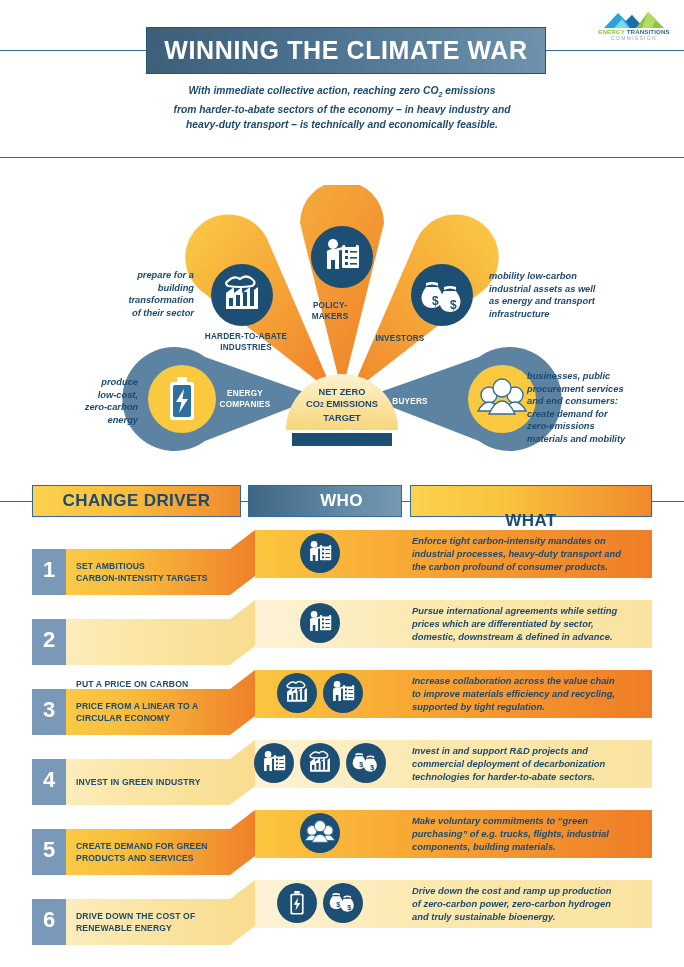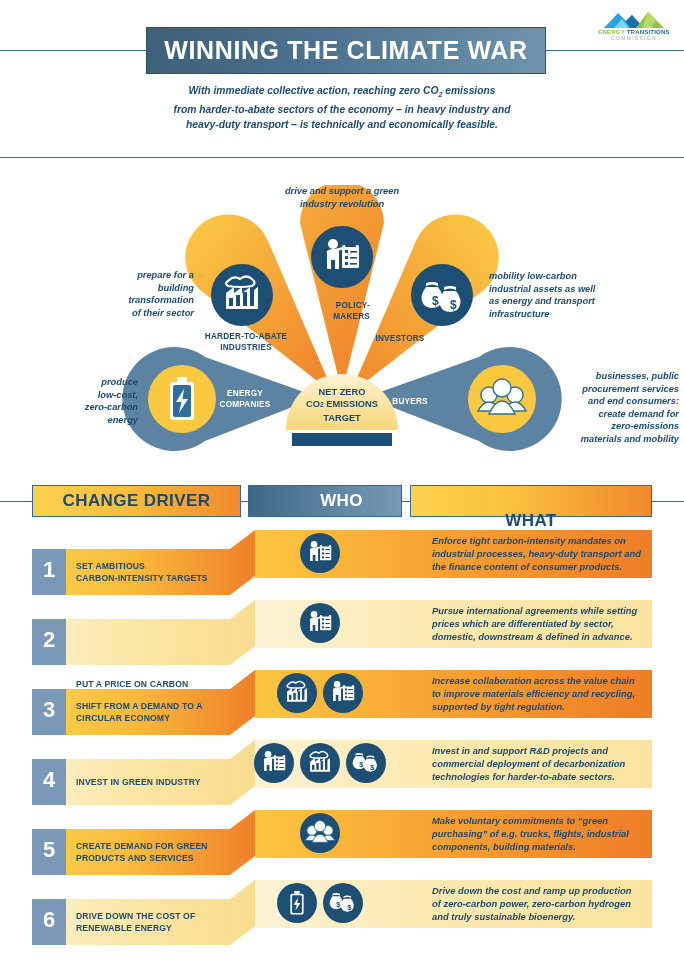--- a/index.html
+++ b/index.html
@@ -53,26 +53,26 @@
   
   .wheel { position:absolute; left:0; top:185px; width:684px; height:285px; }
   .wheel svg { position:absolute; left:0; top:0; }
 
   .note { position:absolute; font-style:italic; font-weight:bold;
     font-size:9.3px; line-height:12.6px; color:#1c4a70; }
   .note-ind { left:66px; top:269px; width:128px; text-align:right; }
   .note-pol { left:232px; top:185px; width:220px; text-align:center; }
   .note-inv { left:489px; top:270px; width:170px; text-align:left; }
   .note-eng { left:52px; top:376px; width:86px; text-align:right; }
-  .note-buy { left:527px; top:370px; width:152px; text-align:right; }
+  .note-buy { left:527px; top:370px; width:152px; text-align:left; }
 
   .petal-label { position:absolute; font-size:8.2px; font-weight:bold;
     color:#1c4a70; letter-spacing:.2px; text-align:center; line-height:11px; }
   .lbl-ind { left:186px; top:331px; width:120px; }
-  .lbl-pol { left:290px; top:300px; width:80px;text-align:right; }
+  .lbl-pol { left:290px; top:300px; width:80px; }
   .lbl-inv { left:358px; top:333px; width:84px; }
   .lbl-eng { left:208px; top:388px; width:74px; color:#ffffff; }
   .lbl-buy { left:380px; top:396px; width:60px; color:#ffffff; }
 
   .hub-text { position:absolute; left:282px; top:386px; width:120px;
     text-align:center; font-size:9.3px; font-weight:bold; line-height:12.4px; color:#1c4a70; }
   .hub-text sub { font-size:6.6px; vertical-align:baseline; }
 
   
   .th-rule { position:absolute; left:0; top:501px; width:684px; height:1px; background:#2e6b96; }
@@ -91,21 +91,21 @@
 
   
   .row { position:absolute; left:0; width:684px; height:118px; }
   .row svg { position:absolute; left:0; top:0; }
 
   .num { position:absolute; width:34px; text-align:center;
     font-size:22px; font-weight:bold; color:#ffffff; }
   .driver-label { position:absolute; font-size:8.6px; font-weight:bold;
     color:#1c4a70; line-height:12px; letter-spacing:.15px; }
   .what-text { position:absolute; font-style:italic; font-weight:bold;
-    font-size:9.4px; line-height:13.2px; color:#1c4a70;margin-left:20px; }
+    font-size:9.4px; line-height:13.2px; color:#1c4a70; }
 </style>
 </head>
 <body>
 
 <div class="page">
 
   <div class="logo">
     <svg width="76" height="22" viewBox="0 0 76 22">
       <path d="M8 20 L22 5 L30 13 L36 7 L44 20 Z" fill="#29a3dc"></path>
       <path d="M30 13 L36 7 L48 20 L34 20 Z" fill="#1b6fa8"></path>
@@ -224,24 +224,20 @@
         <circle cx="-13" cy="-4" r="8" fill="#ffffff" stroke="#2f6f9e" stroke-width="1.4"></circle>
         <path d="M-24 12 q5 -9 11 -9 q6 0 11 9 Z" fill="#ffffff" stroke="#2f6f9e" stroke-width="1.4"></path>
         <circle cx="13" cy="-4" r="8" fill="#ffffff" stroke="#2f6f9e" stroke-width="1.4"></circle>
         <path d="M2 12 q5 -9 11 -9 q6 0 11 9 Z" fill="#ffffff" stroke="#2f6f9e" stroke-width="1.4"></path>
         <circle cx="0" cy="-11" r="9" fill="#ffffff" stroke="#2f6f9e" stroke-width="1.4"></circle>
         <path d="M-13 15 q6 -13 13 -13 q7 0 13 13 Z" fill="#ffffff" stroke="#2f6f9e" stroke-width="1.4"></path>
       </g>
     </svg>
   </div>
 
-  <div class="note note-pol">
-    <span>drive and support a green</span><br>
-    <span>industry revolution</span>
-  </div>
   <div class="note note-ind">
     <span>prepare for a</span><br>
     <span>building</span><br>
     <span>transformation</span><br>
     <span>of their sector</span>
   </div>
   <div class="note note-inv">
     <span>mobility low-carbon</span><br>
     <span>industrial assets as well</span><br>
     <span>as energy and transport</span><br>
@@ -332,21 +328,21 @@
       <rect x="3" y="5" width="3" height="3" fill="#1d4e73"></rect>
               <rect x="8" y="6" width="7" height="1.6" fill="#1d4e73"></rect>
     </g>
           </g>
    </svg>
    <div class="num" style="left:32px; top:29px;">1</div>
    <div class="driver-label" style="left:76px; top:32px; width:150px;">
      <span>SET AMBITIOUS</span><br><span>CARBON-INTENSITY TARGETS</span>
    </div>
    <div class="what-text" style="left:412px; top:6px; width:246px;">
-     <span>Enforce tight carbon-intensity mandates on</span><br><span>industrial processes, heavy-duty transport and</span><br><span>the finance content of consumer products.</span>
+     <span>Enforce tight carbon-intensity mandates on</span><br><span>industrial processes, heavy-duty transport and</span><br><span>the carbon profound of consumer products.</span>
    </div>
       </div>
       <div class="row" style="top: 598px;">
    <svg width="684" height="118" viewBox="0 0 684 118">
      <defs>
        <linearGradient id="d1" x1="0" y1="0" x2="1" y2="0">
          <stop offset="0%" stop-color="#fdf0c9"></stop>
               <stop offset="45%" stop-color="#fbe6a6"></stop>
               <stop offset="100%" stop-color="#f9dc8e"></stop>
        </linearGradient>
@@ -428,21 +424,21 @@
               <rect x="8" y="-6" width="7" height="1.6" fill="#1d4e73"></rect>
       <rect x="3" y="-1" width="3" height="3" fill="#1d4e73"></rect>
               <rect x="8" y="0" width="7" height="1.6" fill="#1d4e73"></rect>
       <rect x="3" y="5" width="3" height="3" fill="#1d4e73"></rect>
               <rect x="8" y="6" width="7" height="1.6" fill="#1d4e73"></rect>
     </g>
           </g>
    </svg>
    <div class="num" style="left:32px; top:29px;">3</div>
    <div class="driver-label" style="left:76px; top:32px; width:150px;">
-     <span>SHIFT FROM A DEMAND TO A</span><br><span>CIRCULAR ECONOMY</span>
+     <span>PRICE FROM A LINEAR TO A</span><br><span>CIRCULAR ECONOMY</span>
    </div>
    <div class="what-text" style="left:412px; top:6px; width:246px;">
      <span>Increase collaboration across the value chain</span><br><span>to improve materials efficiency and recycling,</span><br><span>supported by tight regulation.</span>
    </div>
       </div>
       <div class="row" style="top: 738px;">
    <svg width="684" height="118" viewBox="0 0 684 118">
      <defs>
        <linearGradient id="d3" x1="0" y1="0" x2="1" y2="0">
          <stop offset="0%" stop-color="#fdf0c9"></stop>

